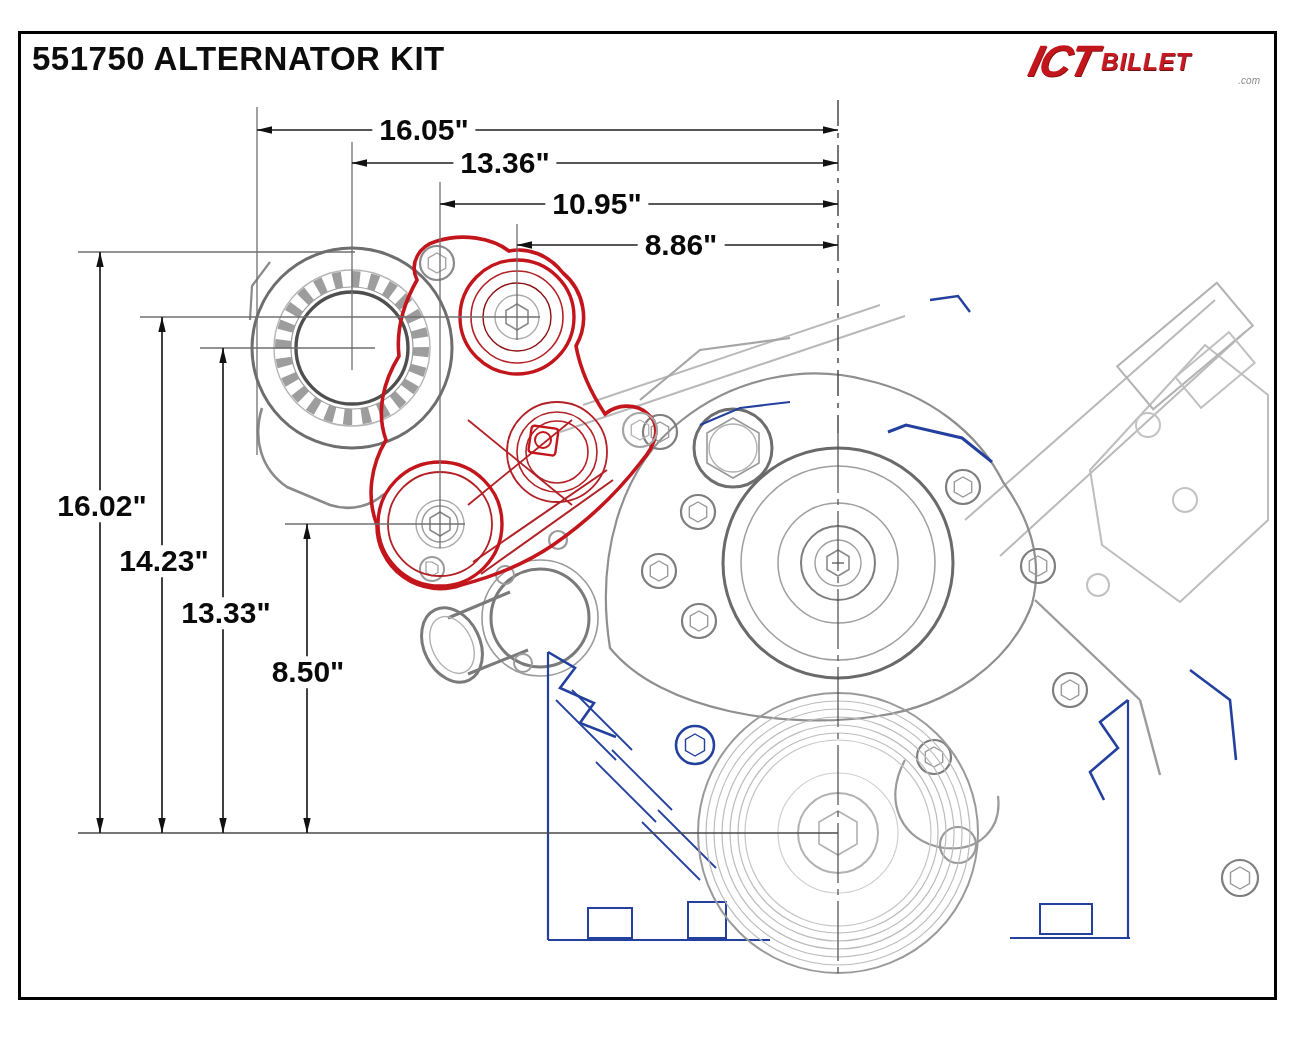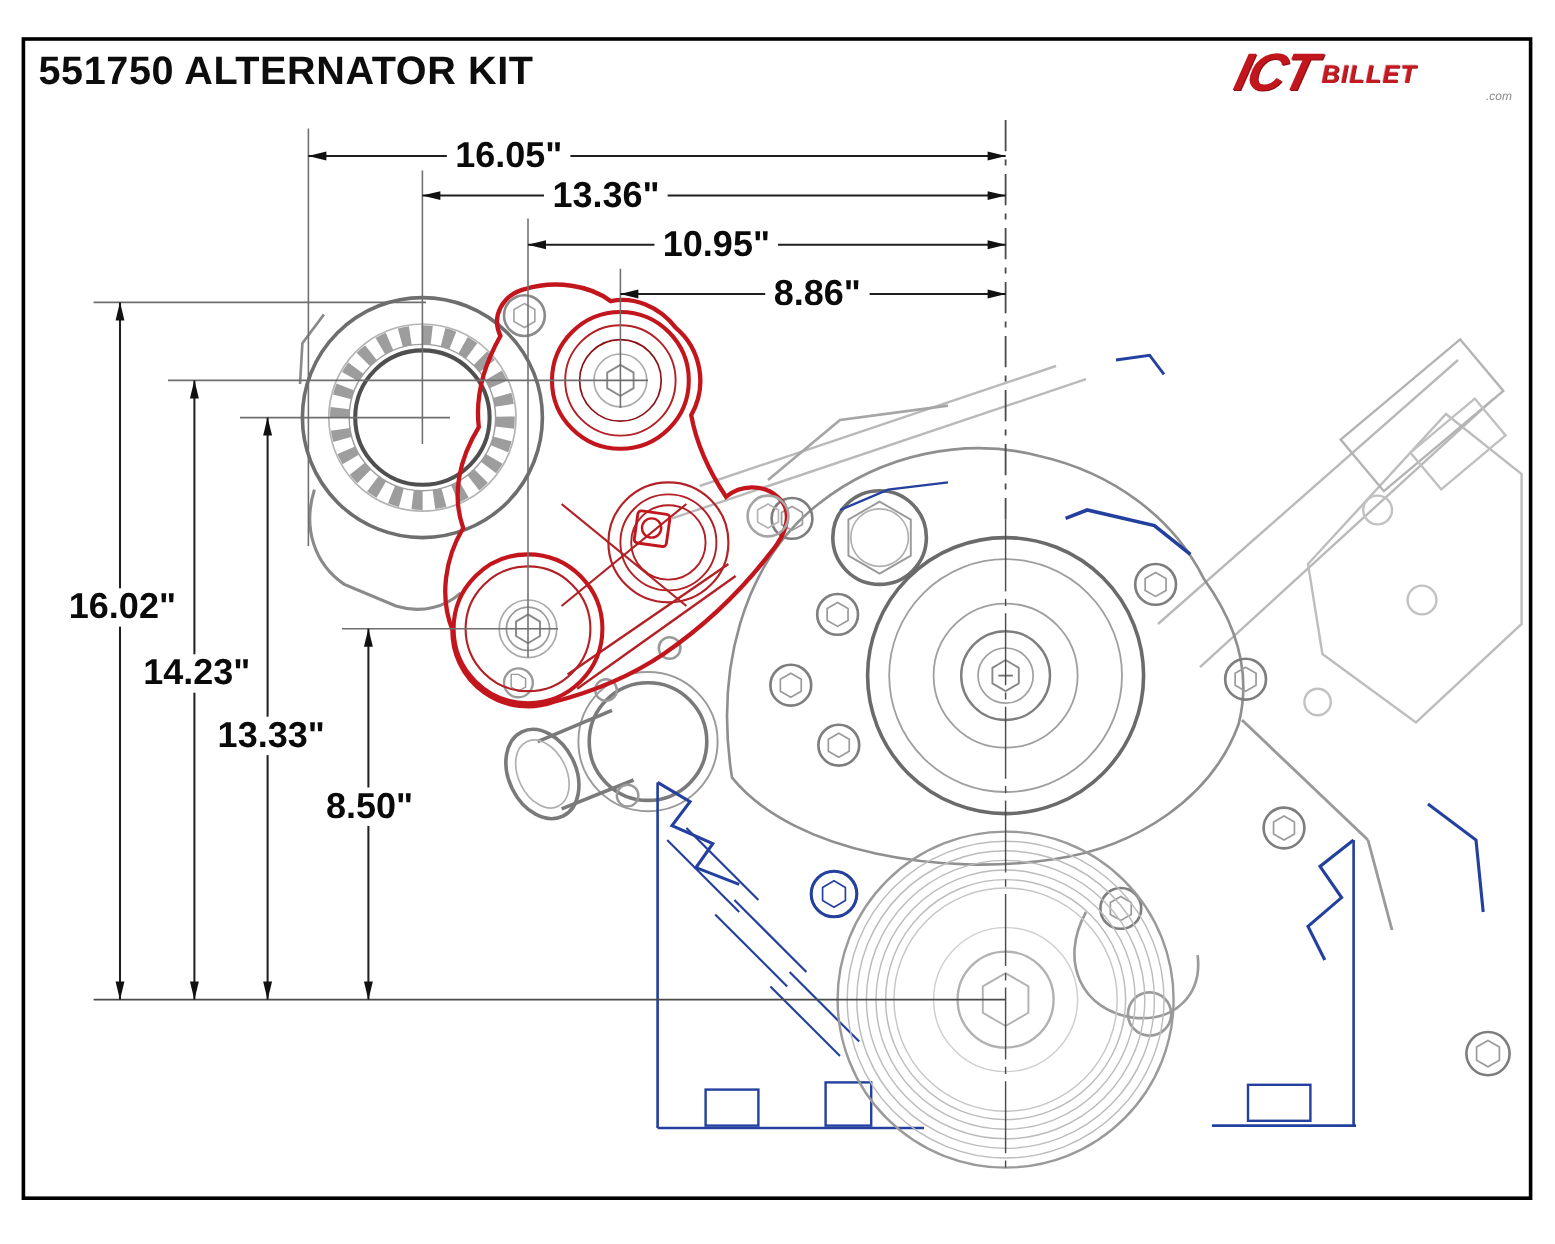--- a/index.html
+++ b/index.html
@@ -4,21 +4,21 @@
 <style>
   html,body{margin:0;padding:0;background:#ffffff;}
   .canvas{position:relative;width:1296px;height:1037px;background:#ffffff;overflow:hidden;
           font-family:"Liberation Sans", sans-serif;}
   .frame{position:absolute;left:18px;top:31px;width:1253px;height:963px;border:3px solid #000;}
   .title{position:absolute;left:32px;top:40px;font-size:33px;font-weight:800;color:#0d0d0d;
          letter-spacing:0.5px;white-space:nowrap;}
   .logo{position:absolute;left:1030px;top:40px;width:236px;height:48px;}
   .logo-ict{display:inline-block;font-size:44px;line-height:42px;font-weight:900;font-style:italic;
             color:#c3161c;transform:skewX(-14deg);letter-spacing:-2px;text-shadow:1px 1px 0 #8c0f12;}
-  .logo-billet{display:inline-block;font-size:21px;font-weight:900;font-style:italic;color:#c61a22;
+  .logo-billet{display:inline-block;font-size:24px;font-weight:900;font-style:italic;color:#c61a22;
             letter-spacing:1px;vertical-align:6px;margin-left:2px;
             text-shadow:0.5px 0.5px 0 #6b0f12, -0.5px -0.5px 0 #e8888c;text-align:center;}
   .logo-com{position:absolute;right:6px;bottom:2px;font-size:10px;font-style:italic;color:#8a8a8a;}
   svg.drawing{position:absolute;left:0;top:0;z-index:1;}
   .dim{position:absolute;z-index:2;transform:translate(-50%,-50%);font-size:30px;font-weight:700;
        color:#0a0a0a;background:#ffffff;padding:0 7px;line-height:1.05;white-space:nowrap;}
 </style>
 </head>
 <body>
 

